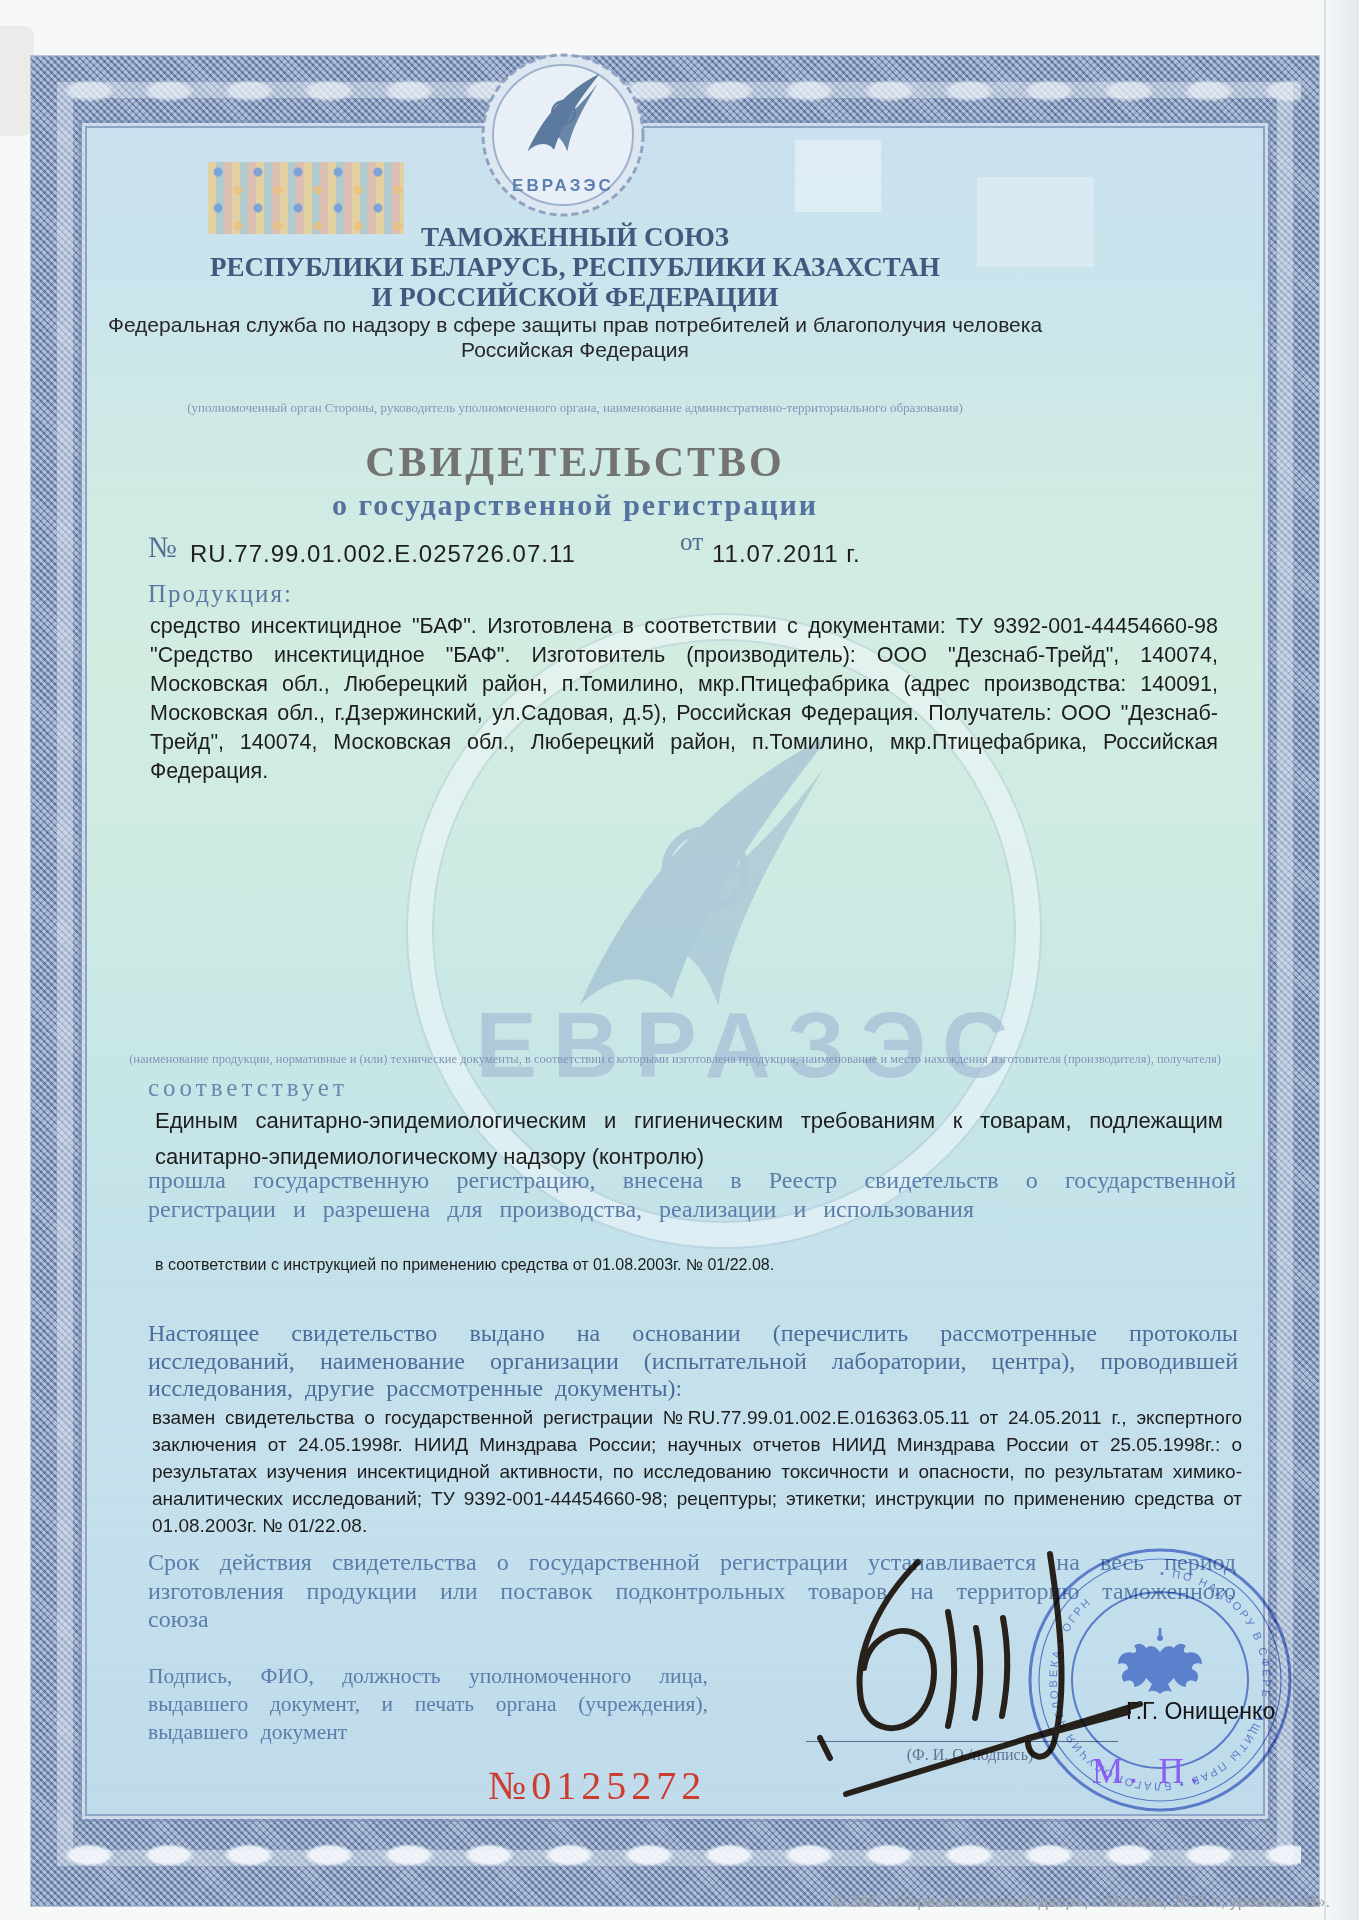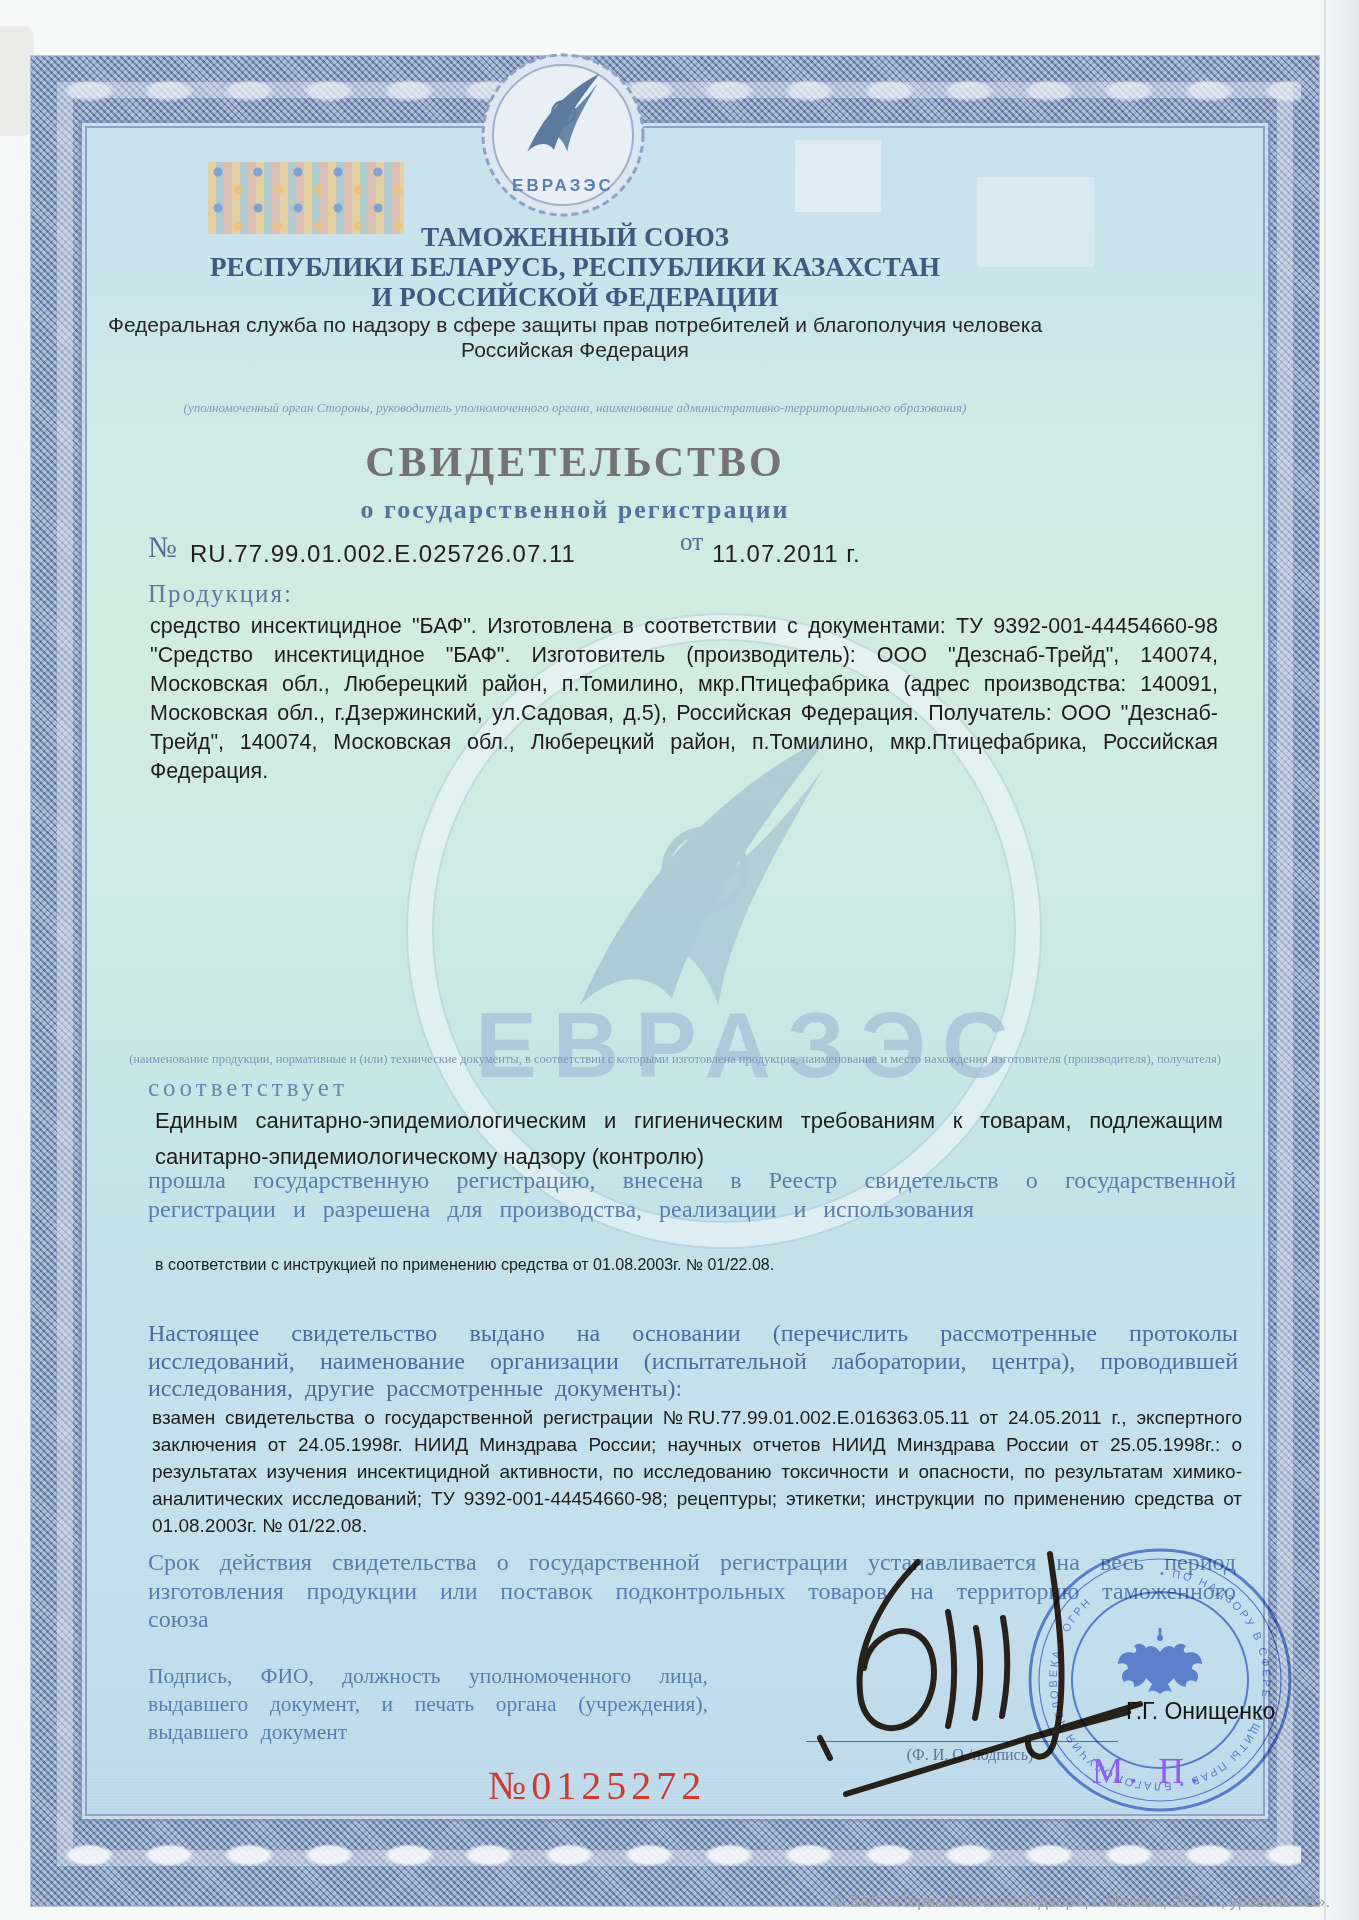--- a/index.html
+++ b/index.html
@@ -27,23 +27,23 @@
     box-shadow:0 0 0 2px #8ea4c6, 0 0 0 5px rgba(240,246,252,.7), 0 0 0 8px rgba(120,143,182,.5);}
   #inner::after{content:"";position:absolute;inset:0;
     background:repeating-linear-gradient(0deg, rgba(255,255,255,.05) 0 1px, transparent 1px 3px);pointer-events:none;}
 
   .abs{position:absolute;}
   .center{text-align:center;}
 
   
   .t-union{font-family:"Liberation Serif",serif;font-weight:bold;font-size:27px;line-height:30px;color:#41597f;}
   .t-agency{font-size:21px;line-height:25px;color:#272727;}
-  .t-capt{font-family:"Liberation Serif",serif;font-size:13px;color:#8296ba;font-style:italic;}
+  .t-capt{font-family:"Liberation Serif",serif;font-size:13px;color:#8296ba;}
   .t-title{font-family:"Liberation Serif",serif;font-weight:bold;font-size:42px;letter-spacing:3px;color:#737373;}
-  .t-sub{font-family:"Liberation Serif",serif;font-weight:bold;font-size:26px;letter-spacing:2px;color:#54719f;margin-top:7px;}
+  .t-sub{font-family:"Liberation Serif",serif;font-weight:bold;font-size:30px;letter-spacing:2px;color:#54719f;}
   .no-sign{font-family:"Liberation Serif",serif;font-size:30px;color:#546e96;}
   .num-sans{font-size:24px;color:#1e1e1e;letter-spacing:1px;}
   .lbl-serif{font-family:"Liberation Serif",serif;font-size:25px;color:#5b79a4;letter-spacing:2px;}
   .body-sans{font-size:21.5px;line-height:29px;color:#1d1d1d;text-align:justify;}
   .cap-small{font-family:"Liberation Serif",serif;font-size:12.5px;color:#8094b8;}
   .sec-serif{font-family:"Liberation Serif",serif;font-size:24px;line-height:28.5px;color:#5b7dab;word-spacing:11px;text-align:justify;}
   .intro-serif{font-family:"Liberation Serif",serif;font-size:24px;line-height:27.5px;color:#4d6c9c;word-spacing:6px;text-align:justify;}
   .basis-sans{font-size:19px;line-height:27px;color:#1d1d1d;text-align:justify;}
   .sig-label{font-family:"Liberation Serif",serif;font-size:21.5px;line-height:28px;color:#5b7dab;word-spacing:7px;text-align:justify;}
   .fio-cap{font-family:"Liberation Serif",serif;font-size:16px;color:#5f7396;}

